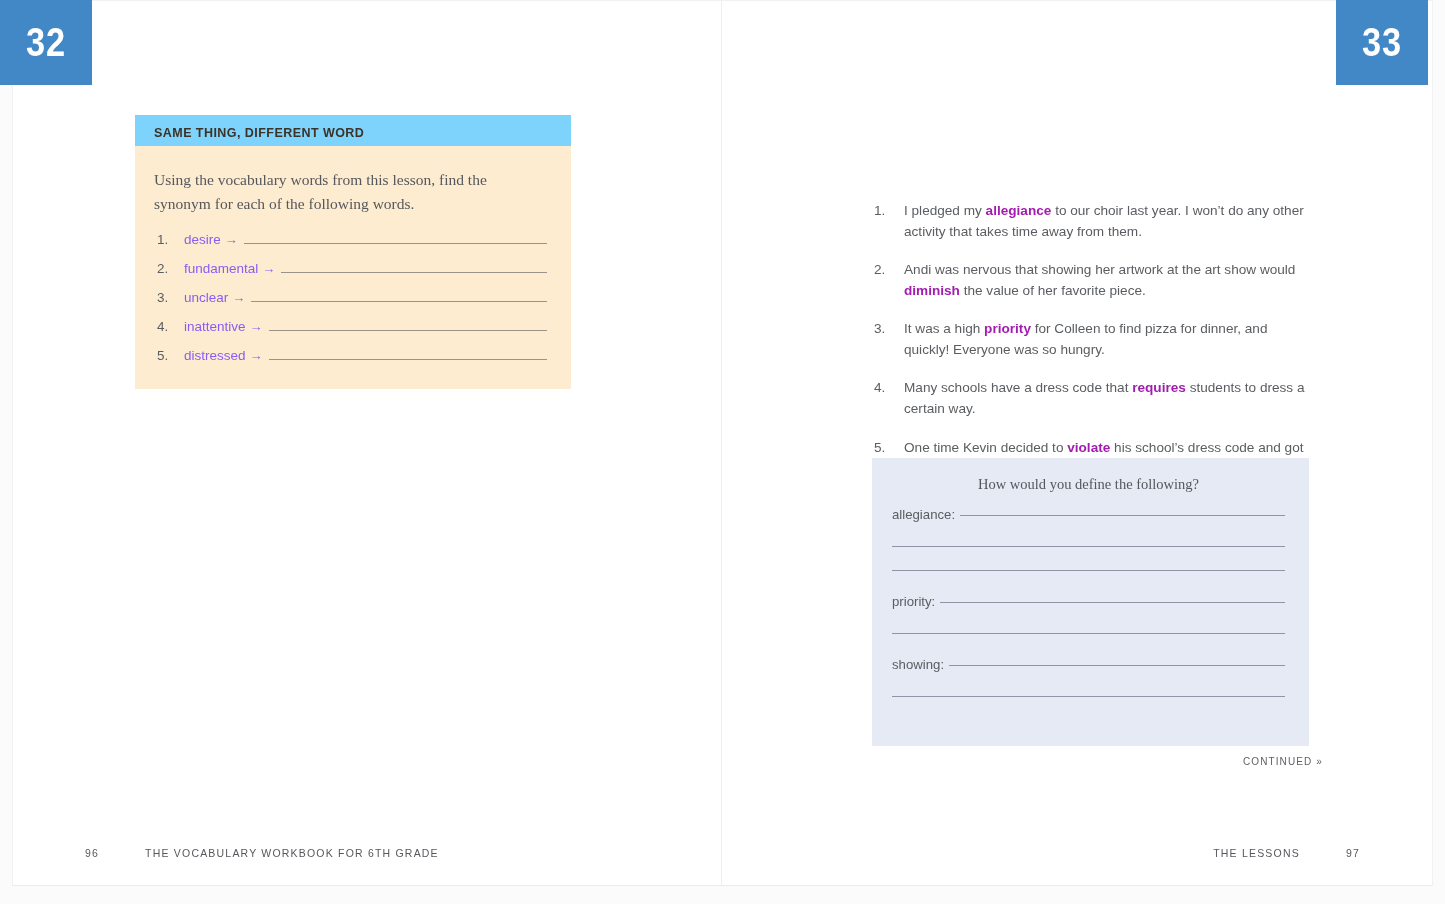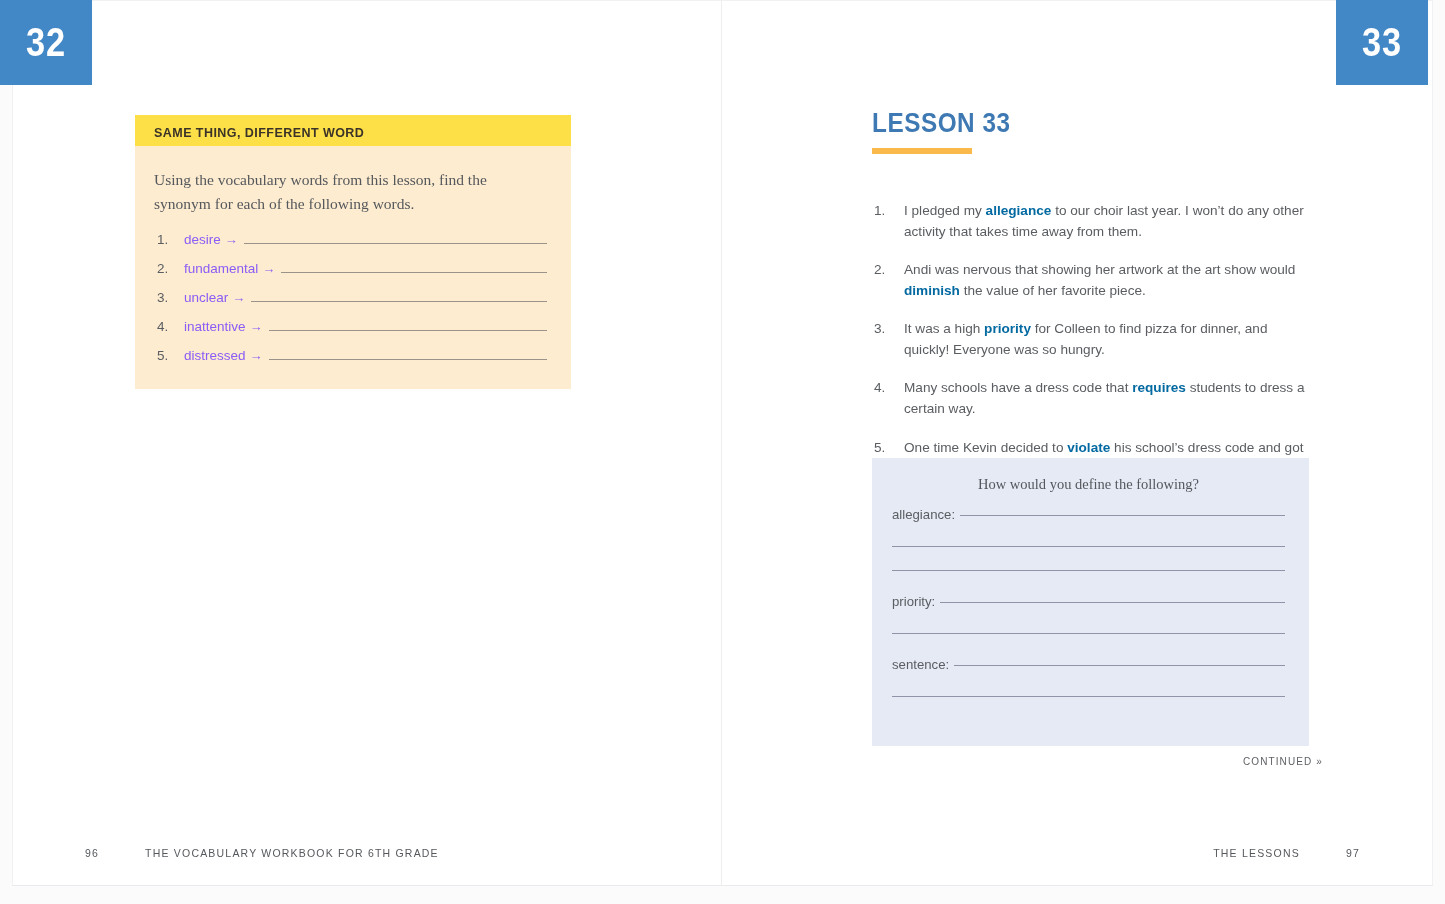--- a/index.html
+++ b/index.html
@@ -67,21 +67,21 @@
   .tab-right { left: 1336px; transform-origin: left center; }
 
   
   #activity-box {
     position: absolute;
     left: 135px;
     top: 115px;
     width: 436px;
   }
   #activity-header {
-    background: #fde047;
+    background: #7dd3fc;
     color: #3b3328;
     font-size: 12.5px;
     font-weight: bold;
     letter-spacing: 0.45px;
     padding: 11px 0 11px 19px;
     box-sizing: border-box;
     height: 31px;
   }
   #activity-body {
     background: #fdecd0;
@@ -184,21 +184,21 @@
     line-height: 1.55;
     color: #5a5d61;
   }
   ol.sentence-list li::before {
     content: counter(sent) ".";
     position: absolute;
     left: 2px;
     top: 0;
     color: #5a5d61;
   }
-  ol.sentence-list b { color: #0369a1; font-weight: bold; }
+  ol.sentence-list b { color: #a21caf; font-weight: bold; }
 
   
   #define-box {
     position: absolute;
     left: 872px;
     top: 458px;
     width: 437px;
     height: 288px;
     background: #e6eaf5;
     box-sizing: border-box;
@@ -309,24 +309,20 @@
           </li>
         </ol>
     </div>
   </section>
 
   <div class="footer" id="footer-left">
     <span class="footer-page-num">96</span>
     <span class="footer-text">THE VOCABULARY WORKBOOK FOR 6TH GRADE</span>
   </div>
 
-  <div id="lesson-head">
-    <h1 id="lesson-title">LESSON 33</h1>
-    <div id="lesson-underline"></div>
-  </div>
 
 
   <ol class="sentence-list" id="sentence-list">
       <li><span>I pledged my </span><b>allegiance</b><span> to our choir last year. I won’t do any other activity that takes time away from them.</span></li>
       <li><span>Andi was nervous that showing her artwork at the art show would </span><b>diminish</b><span> the value of her favorite piece.</span></li>
       <li><span>It was a high </span><b>priority</b><span> for Colleen to find pizza for dinner, and quickly! Everyone was so hungry.</span></li>
       <li><span>Many schools have a dress code that </span><b>requires</b><span> students to dress a certain way.</span></li>
       <li><span>One time Kevin decided to </span><b>violate</b><span> his school’s dress code and got a week’s worth of detention. He will never do that again!</span></li>
     </ol>
 
@@ -345,21 +341,21 @@
         </div>
         <div class="define-entry">
           <div class="define-row">
             <span class="define-label">priority:</span>
             <span class="define-rule"></span>
           </div>
           <div class="define-rule-full"></div>
         </div>
         <div class="define-entry">
           <div class="define-row">
-            <span class="define-label">sentence:</span>
+            <span class="define-label">showing:</span>
             <span class="define-rule"></span>
           </div>
           <div class="define-rule-full"></div>
         </div>
       </div>
   </section>
 
   <div id="continued">CONTINUED »</div>
 
   <div class="footer" id="footer-right">

